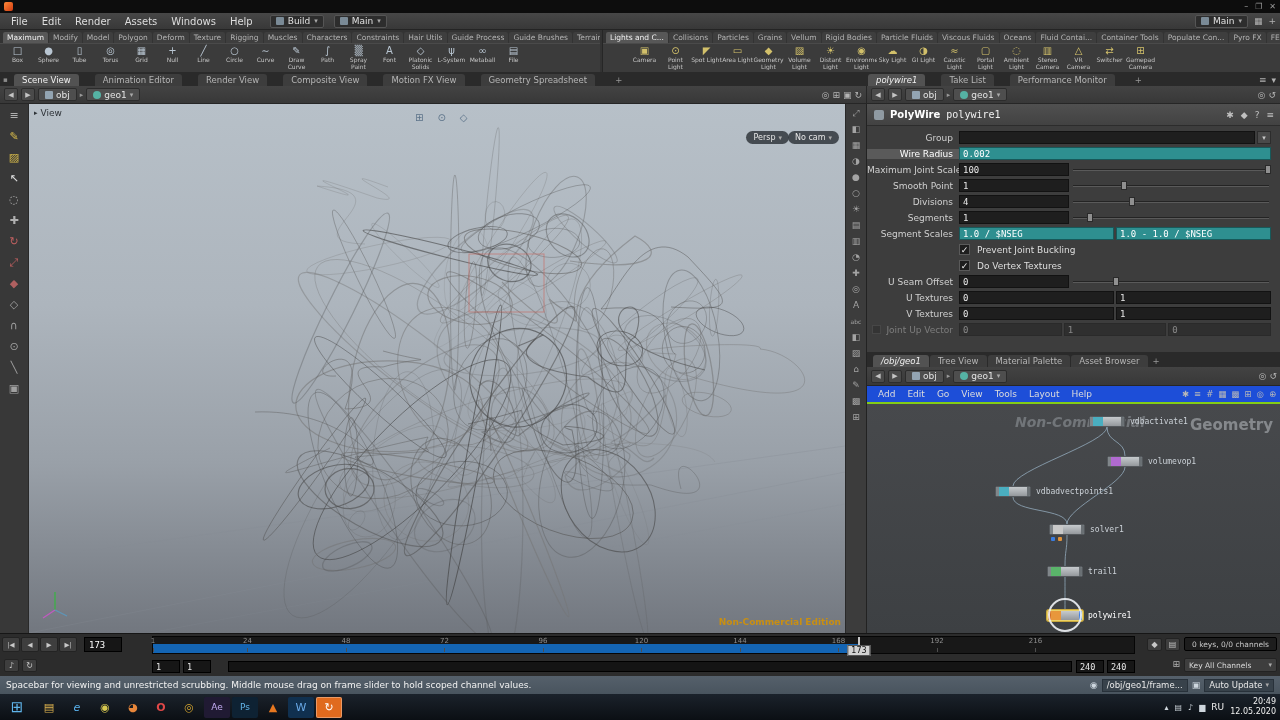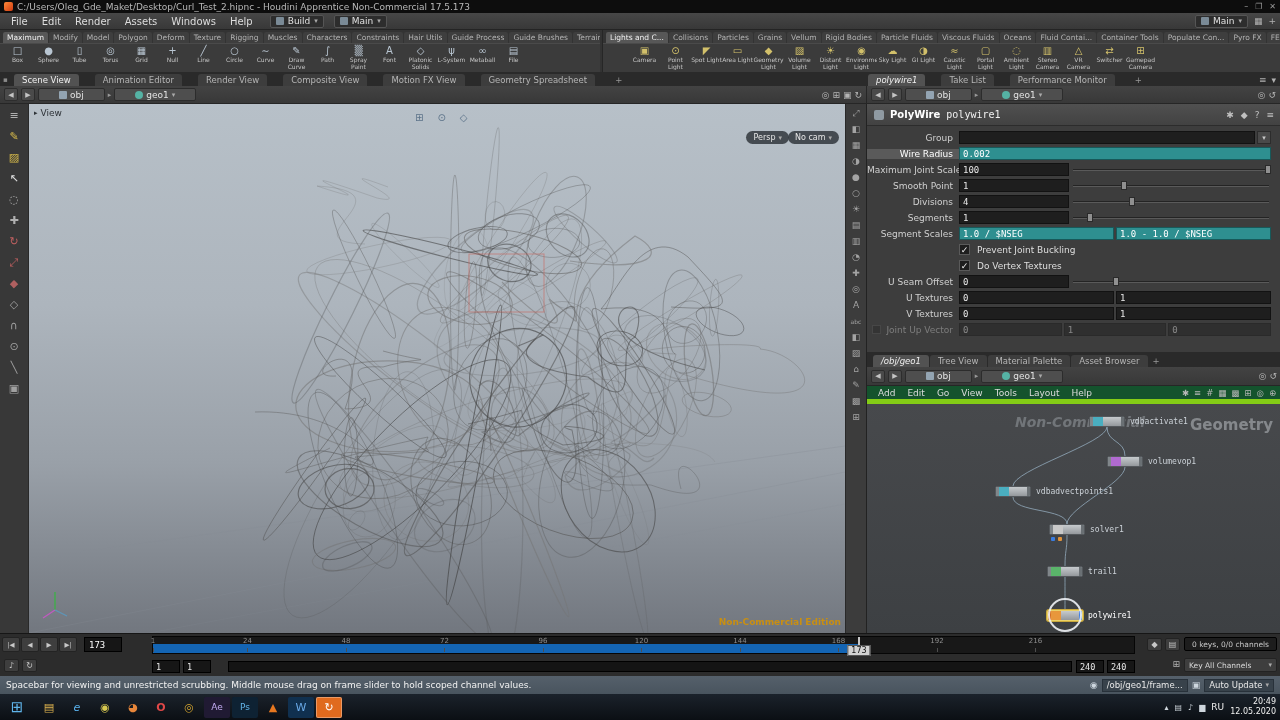--- a/index.html
+++ b/index.html
@@ -48,21 +48,21 @@
 .pane-tab.it{font-style:italic;}
 .corner-ic{position:absolute;left:3px;bottom:2px;font-size:7px;color:#8a8a8a;}
 #panerow-menu{position:absolute;right:4px;bottom:1px;display:flex;gap:5px;color:#9a9a9a;font-size:8px;}
 
 
 #pathrow{position:absolute;left:0;top:86px;width:1280px;height:18px;}
 .pathbar{position:absolute;top:0;height:18px;display:flex;align-items:center;gap:3px;padding:0 4px;background:linear-gradient(#434343,#383838);border-bottom:1px solid #262626;}
 #pathbar-left{left:0;width:866px;}
 #pathbar-right{left:866px;width:414px;border-left:1px solid #262626;}
 .pbtn{width:14px;height:13px;background:#4a4a4a;border:1px solid #2d2d2d;border-radius:2px;font-size:7px;color:#c4c4c4;display:flex;align-items:center;justify-content:center;flex:none;}
-.chip{background:#4e4e4e;border:1px solid #2c2c2c;border-radius:2px;height:13px;display:flex;align-items:center;gap:3px;padding:0 20px;font-size:9px;color:#e2e2e2;flex:none;}
+.chip{background:#4e4e4e;border:1px solid #2c2c2c;border-radius:2px;height:13px;display:flex;align-items:center;gap:3px;padding:0 6px;font-size:9px;color:#e2e2e2;flex:none;}
 .cicon{width:8px;height:8px;background:#93a4b2;border-radius:1px;flex:none;}
 .cicon.geo{background:#55b2a4;border-radius:50%;}
 .psep{font-size:7px;color:#999;}
 .pspace{flex:1;}
 .pbicon{font-size:9px;color:#b4b4b4;flex:none;}
 
 
 #vp-left-tools{position:absolute;left:0;top:104px;width:29px;height:529px;background:#383838;border-right:1px solid #292929;display:flex;flex-direction:column;align-items:center;gap:10px;padding-top:6px;}
 .vtool{font-size:11px;color:#a8a8a8;line-height:11px;}
 #viewport{position:absolute;left:29px;top:104px;width:816px;height:529px;background:linear-gradient(180deg,#b7c0c8 0%,#adb5bd 38%,#99a0a8 68%,#72777f 100%);overflow:hidden;}
@@ -99,21 +99,21 @@
 .pslider .groove{position:absolute;left:2px;right:2px;top:6px;height:2px;background:#242424;border-bottom:1px solid #5a5a5a;}
 .pslider .handle{position:absolute;top:2px;width:6px;height:9px;background:#909090;border:1px solid #2a2a2a;}
 .pcheck{width:11px;height:11px;background:#1e1e1e;border:1px solid #5a5a5a;color:#f0f0f0;font-size:9px;line-height:10px;text-align:center;flex:none;}
 .cklabel{font-size:9px;color:#dedede;padding-left:5px;white-space:nowrap;}
 .ptoggle{position:absolute;left:5px;top:3px;width:9px;height:9px;background:#2a2a2a;border:1px solid #555;}
 
 
 #net-tabs{position:absolute;left:0;top:248px;width:414px;height:15px;background:#2a2a2a;}
 #net-tabs-inner{position:absolute;left:6px;bottom:0;display:flex;gap:1px;align-items:flex-end;}
 #net-pathbar{position:absolute;left:0;top:263px;width:414px;height:19px;display:flex;align-items:center;gap:3px;padding:0 4px;background:linear-gradient(#434343,#383838);border-bottom:1px solid #262626;}
-#net-menu{position:absolute;left:0;top:282px;width:414px;height:18px;background:#14532d;border-bottom:5px solid #84cc16;display:flex;align-items:center;padding:0 5px;}
+#net-menu{position:absolute;left:0;top:282px;width:414px;height:18px;background:#1d4ed8;border-bottom:2px solid #84cc16;display:flex;align-items:center;padding:0 5px;}
 #net-menu-items{display:flex;}
 .nmenu-item{font-size:9px;color:#dcdcdc;padding:1px 6px;}
 #net-menu-icons{margin-left:auto;display:flex;gap:5px;}
 .nmicon{font-size:8.5px;color:#b8b8b8;}
 #net-view{position:absolute;left:0;top:300px;width:414px;height:229px;background:linear-gradient(#47494c,#3d4043);overflow:hidden;}
 #net-wires{position:absolute;left:0;top:0;}
 .nwm{position:absolute;font-weight:bold;color:rgba(215,221,227,.30);}
 #nwm-left{left:148px;top:10px;font-size:14px;font-style:italic;}
 #nwm-right{right:8px;top:12px;font-size:15px;color:rgba(228,233,238,.40);}
 .nnode{position:absolute;display:flex;align-items:center;gap:5px;}
@@ -168,21 +168,20 @@
 #tray-lang{font-size:9px;color:#eee;}
 .clock{display:flex;flex-direction:column;align-items:flex-end;justify-content:center;font-size:8px;line-height:10px;color:#f0f0f0;}
 </style>
 </head>
 <body>
 
 <div id="root">
 
   <div id="titlebar">
     <div class="appicon"></div>
-    <div class="ttext">C:/Users/Oleg_Gde_Maket/Desktop/Curl_Test_2.hipnc - Houdini Apprentice Non-Commercial 17.5.173</div>
     <div id="wctls">
         <div class="wctl">–</div>
         <div class="wctl">❐</div>
         <div class="wctl">✕</div>
       </div>
   </div>
 
   <div id="menubar">
     <span id="menu-items">
         <div class="menu-item">File</div>

